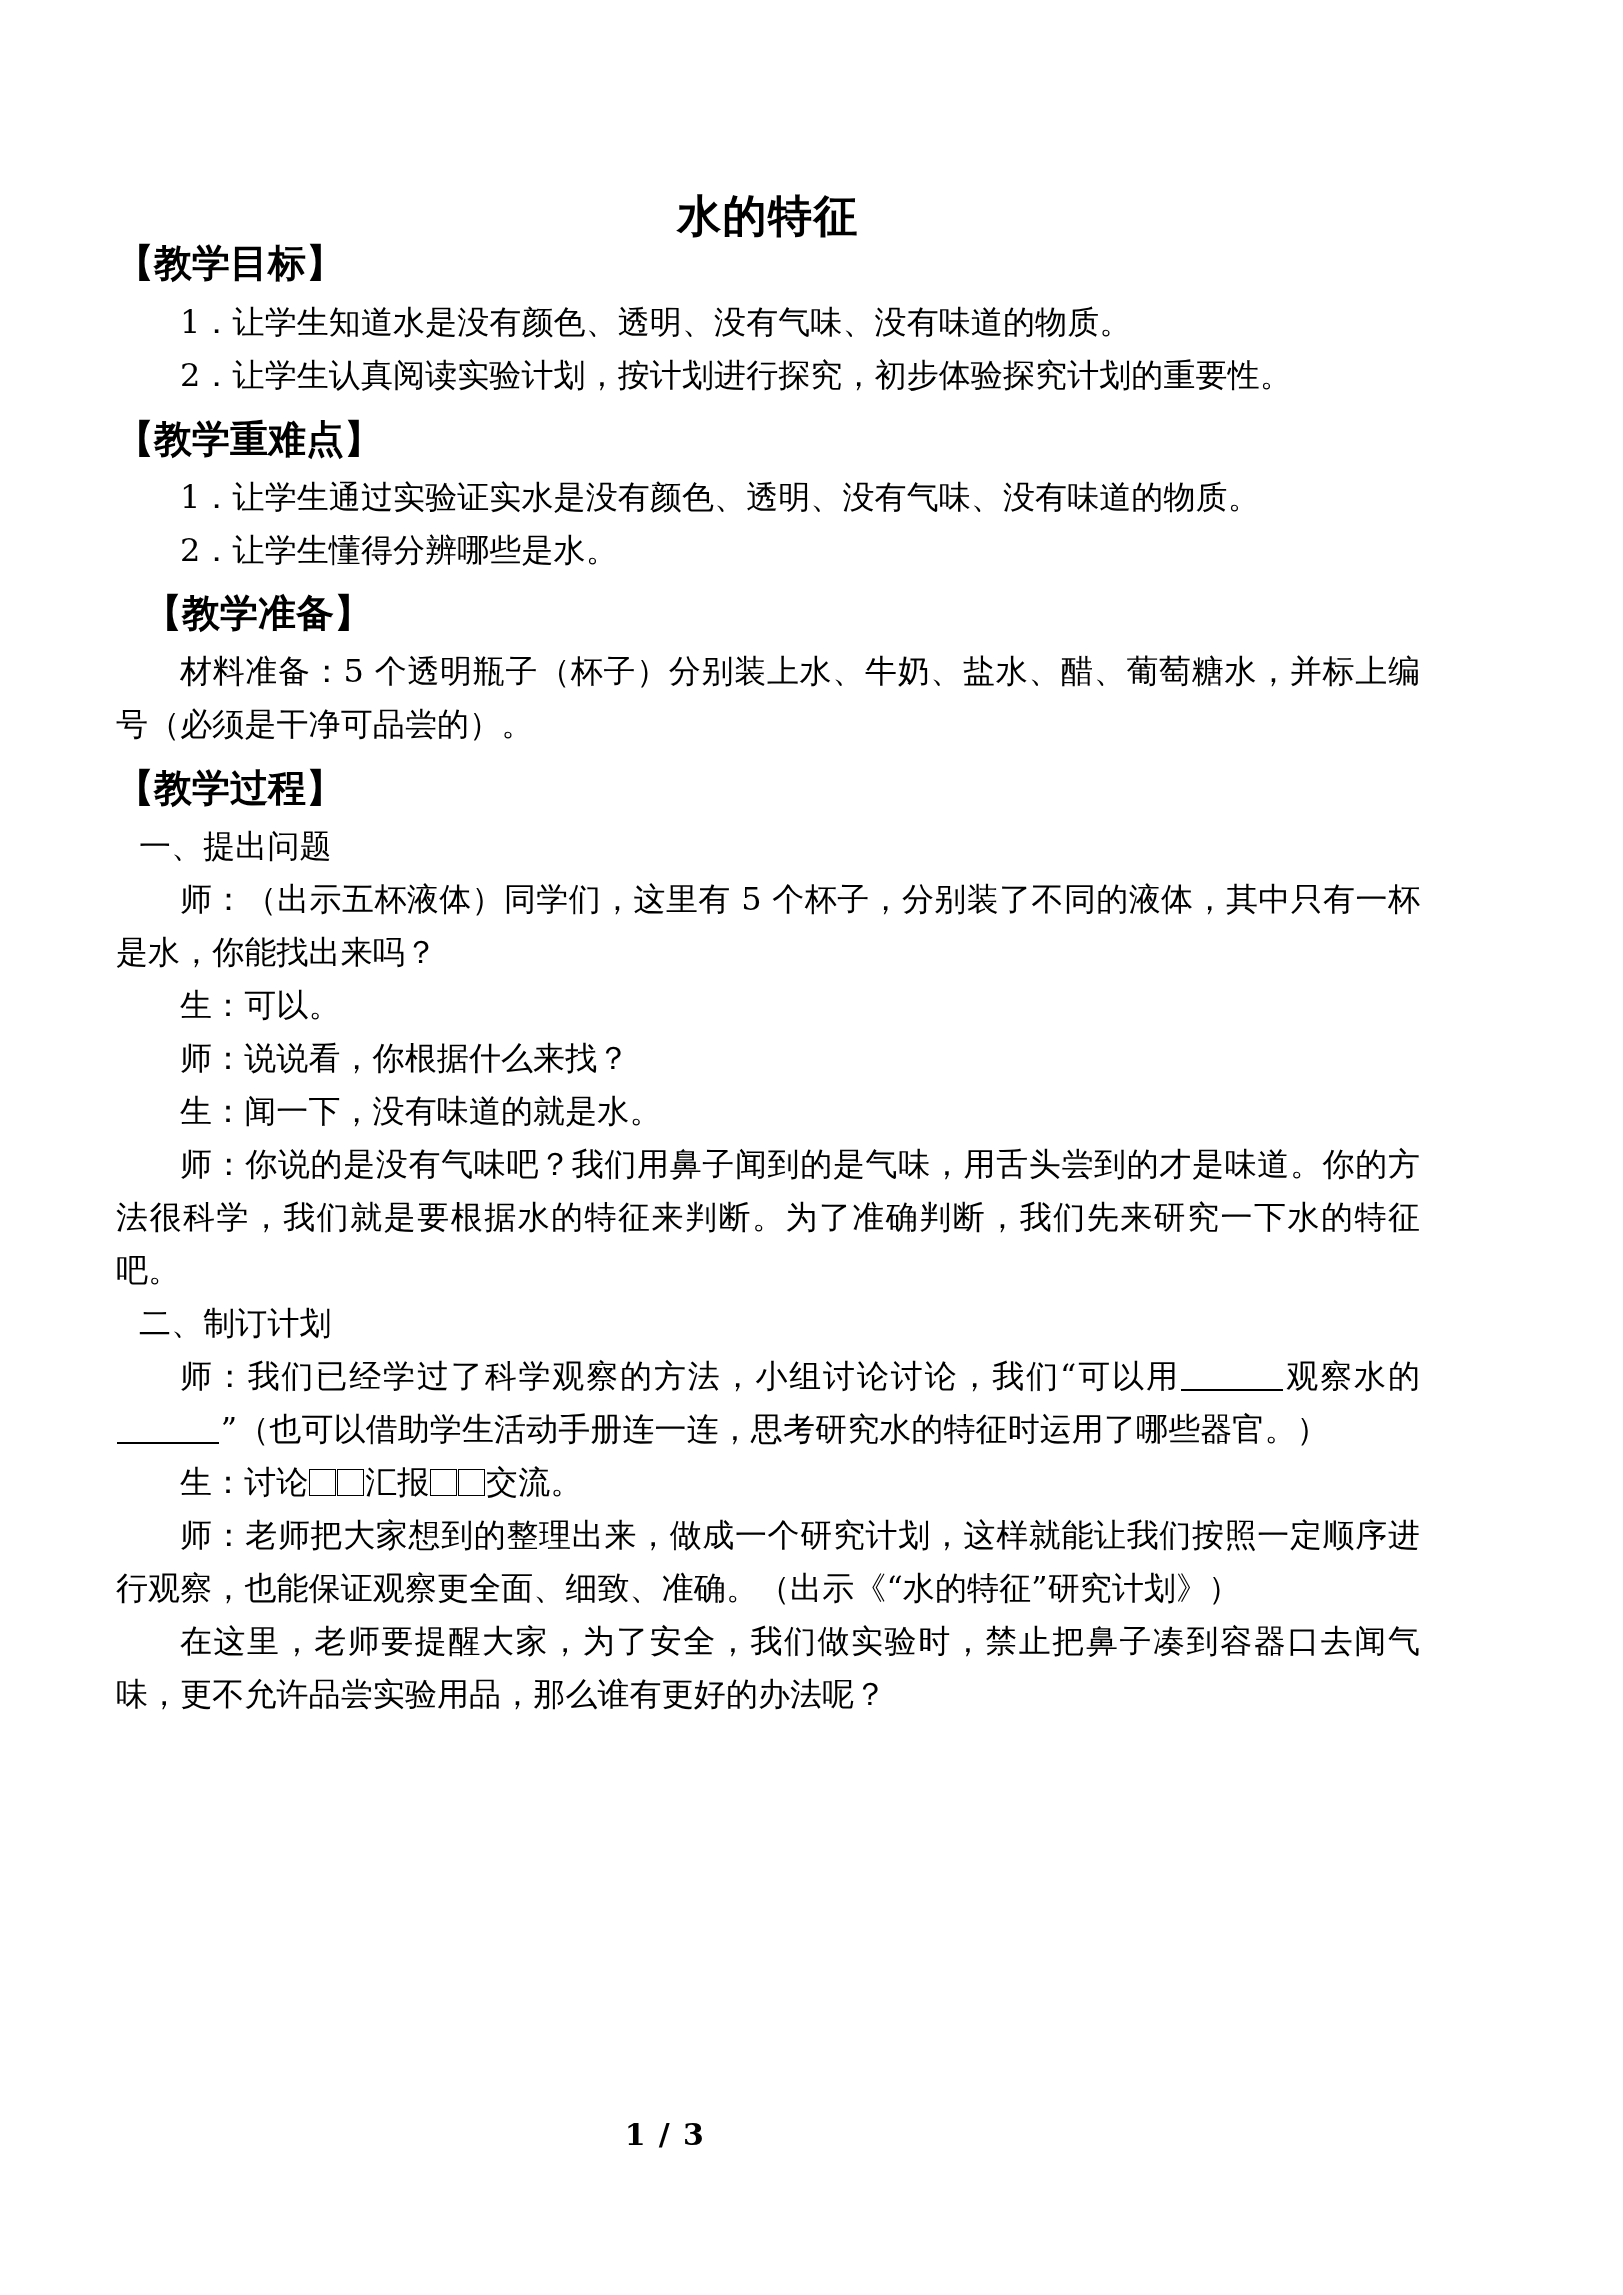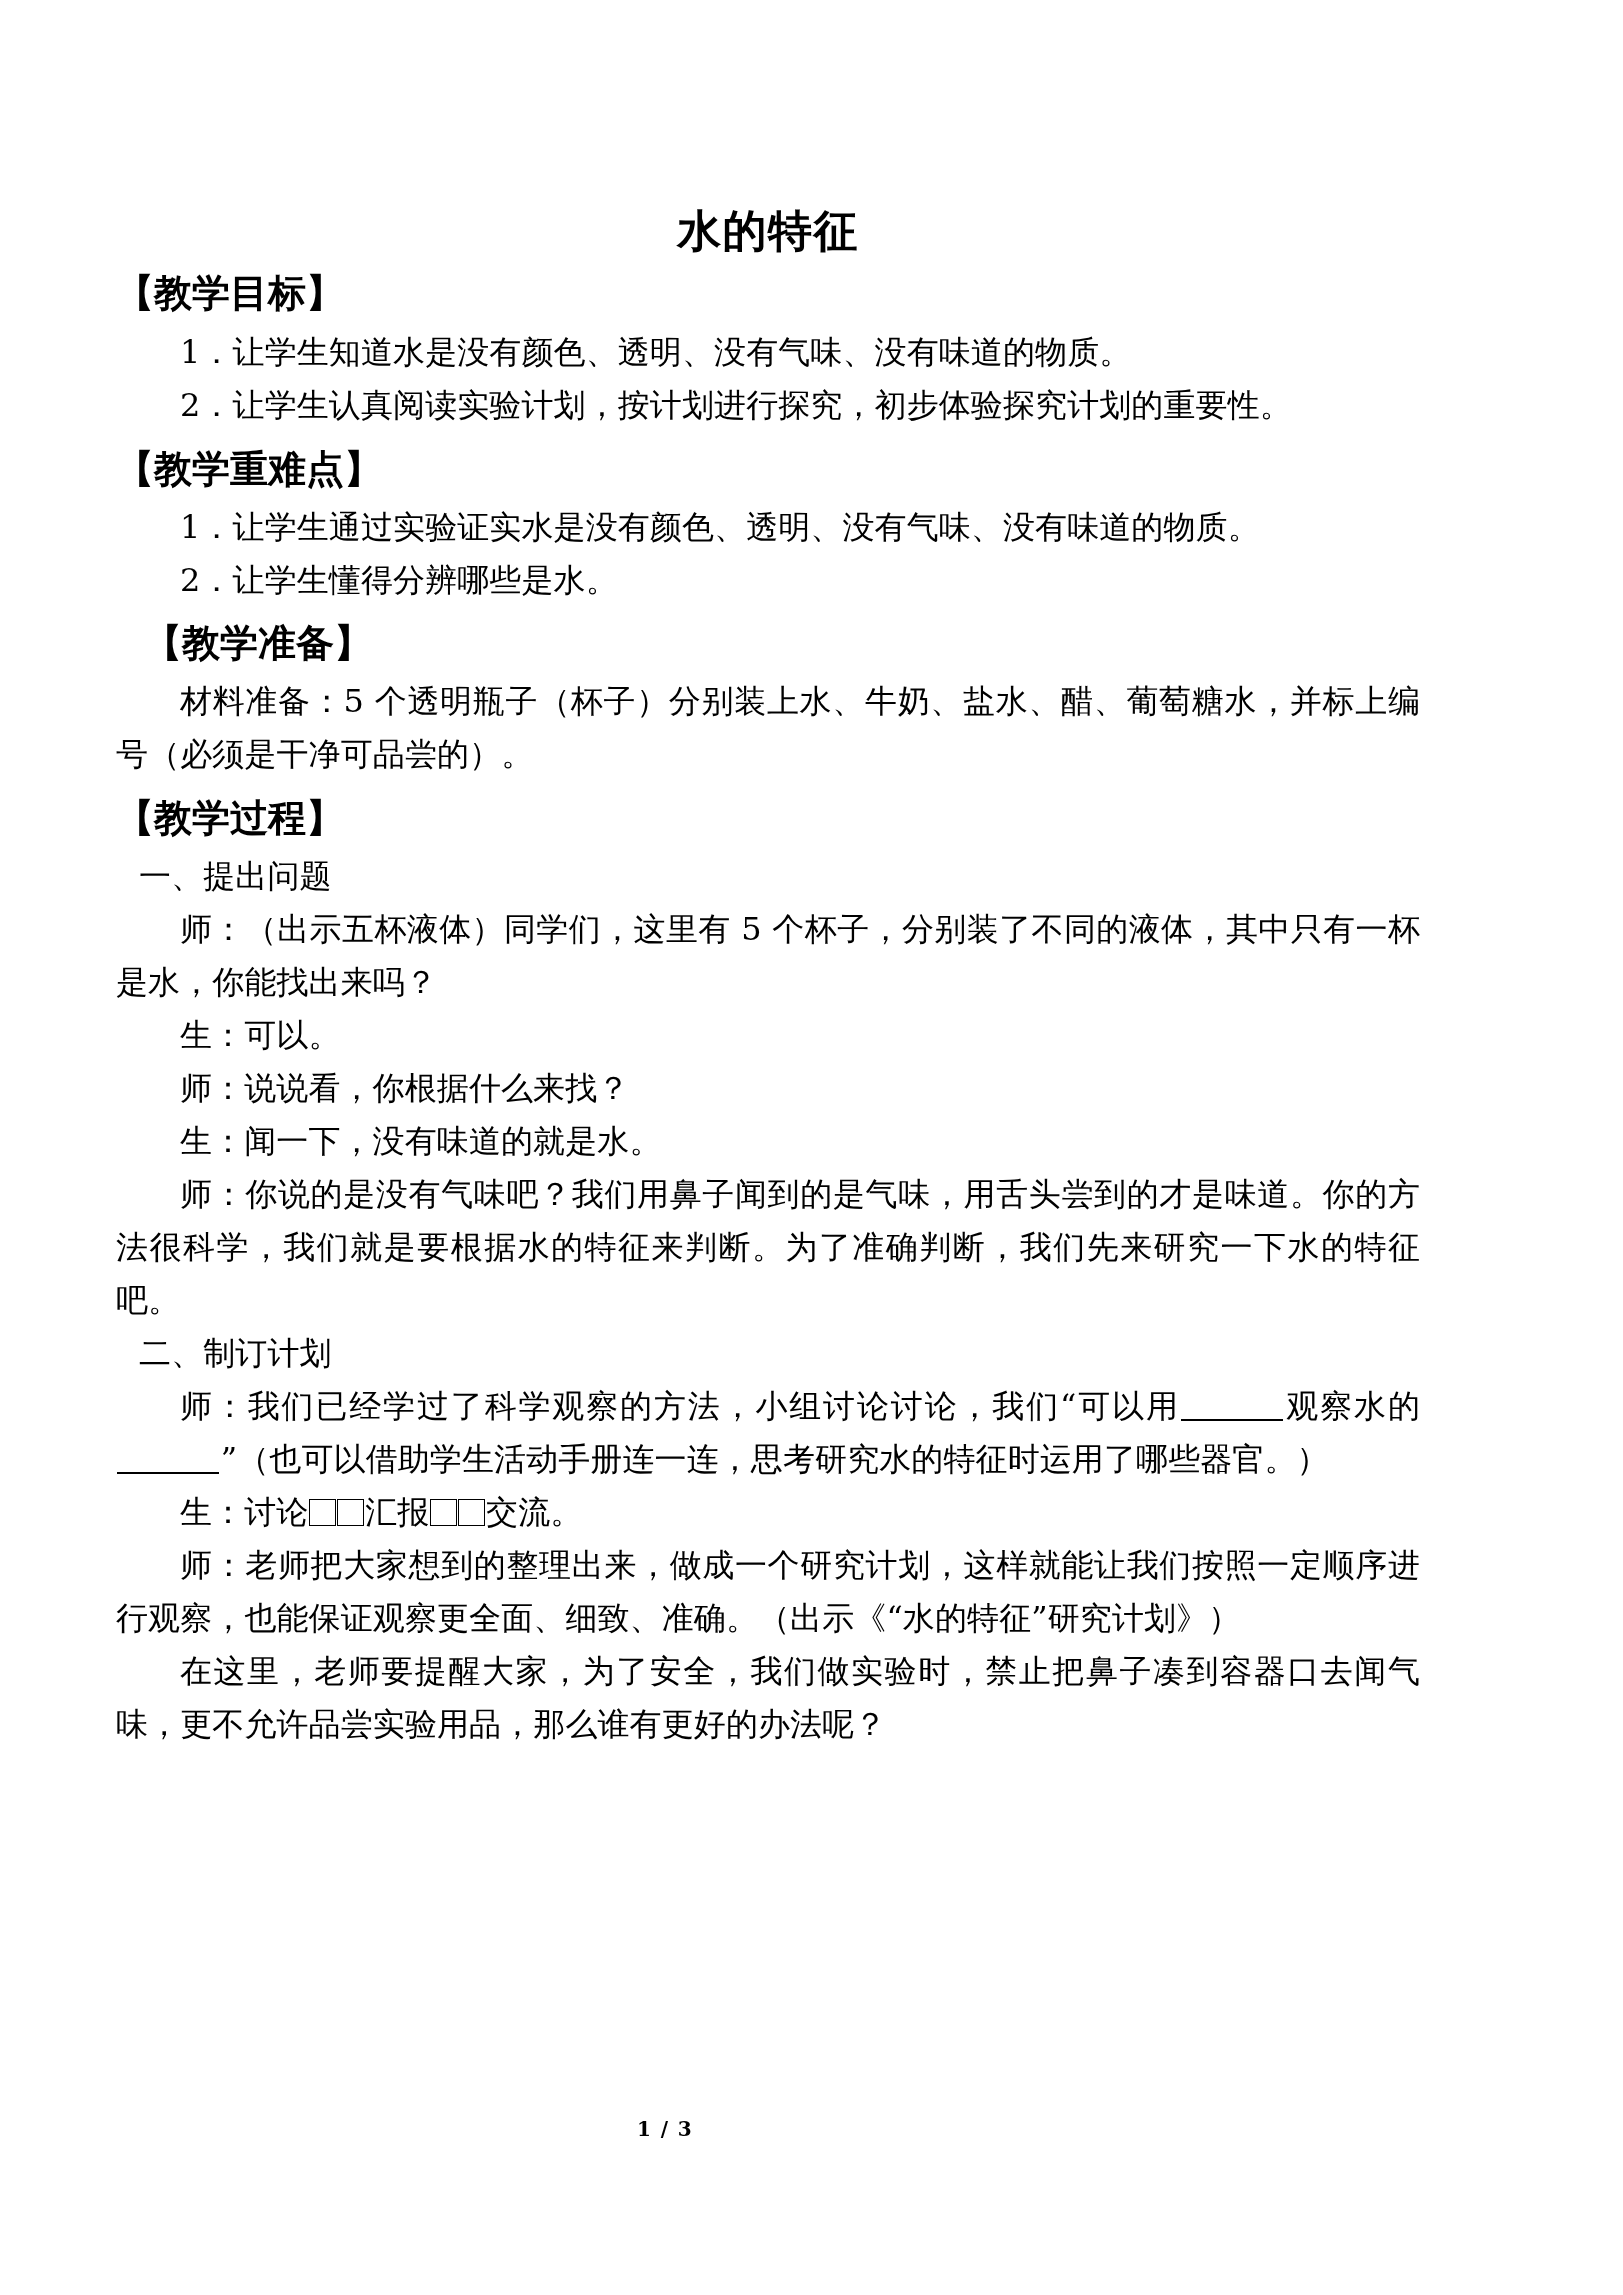--- a/index.html
+++ b/index.html
@@ -28,21 +28,21 @@
     top: 0;
     width: 1304px;
   }
 
   
   .doc-title {
     text-align: center;
     font-size: 44px;
     font-weight: bold;
     letter-spacing: 1.4px;
-    margin: 16px;
+    margin: 1px;
     padding-top: 191px;
     line-height: 1.1;
     font-family: "DejaVu Serif", "Liberation Serif", serif;
   }
 
   
   .section-heading {
     font-size: 38px;
     font-weight: bold;
     line-height: 1.18;
@@ -91,21 +91,21 @@
     box-sizing: border-box;
   }
 
   
   .footer {
     position: absolute;
     left: 0;
     top: 2117px;
     width: 1330px;
     text-align: center;
-    font-size: 20px;
+    font-size: 30px;
     font-weight: bold;
     font-family: "DejaVu Serif", "Liberation Serif", serif;
     letter-spacing: 1.4px;
   }
 </style>
 </head>
 <body>
 
 <div class="page">
   <div class="content">

